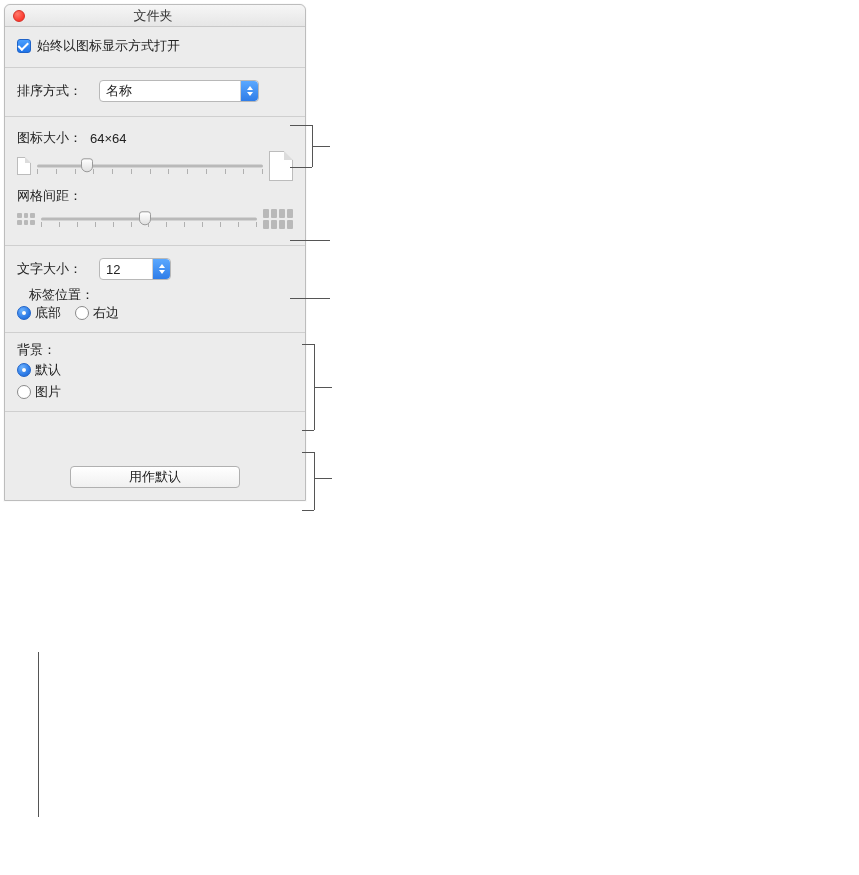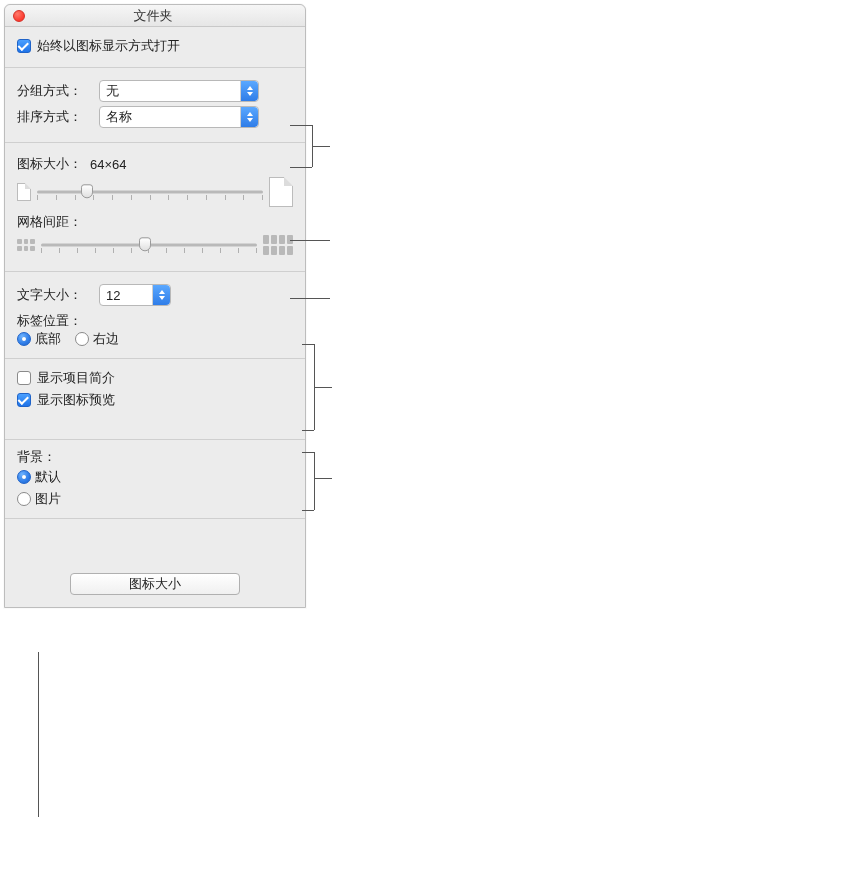--- a/index.html
+++ b/index.html
@@ -234,27 +234,20 @@
 
   <div class="section">
     <div class="cb-row">
       <span class="cb checked"></span>
       <span>始终以图标显示方式打开</span>
     </div>
   </div>
 
   <div class="section">
     <div class="row">
-      <span class="row-label">分组方式：</span>
-      <div class="select">
-        <span>无</span>
-        <span class="sel-arrows"></span>
-      </div>
-    </div>
-    <div class="row">
       <span class="row-label">排序方式：</span>
       <div class="select">
         <span>名称</span>
         <span class="sel-arrows"></span>
       </div>
     </div>
   </div>
 
   <div class="section">
     <div class="row" style="">
@@ -334,61 +327,51 @@
   </div>
 
   <div class="section">
     <div class="row">
       <span class="row-label" style="width:74px">文字大小：</span>
       <div class="select small">
         <span>12</span>
         <span class="sel-arrows"></span>
       </div>
     </div>
-    <div style="margin-top:6px;">标签位置：</div>
+    <div style="margin-top:6px;margin-left:12px;">标签位置：</div>
     <div class="radio-row">
       <label class="radio checked">
         <span class="r"></span>
         <span>底部</span>
       </label>
       <label class="radio">
         <span class="r"></span>
         <span>右边</span>
       </label>
     </div>
   </div>
 
-  <div class="section" style="padding-bottom:28px;">
-    <div class="cb-row">
-      <span class="cb"></span>
-      <span>显示项目简介</span>
-    </div>
-    <div class="cb-row">
-      <span class="cb checked"></span>
-      <span>显示图标预览</span>
-    </div>
-  </div>
 
   <div class="section">
     <div>背景：</div>
     <div class="vstack">
       <label class="radio checked">
         <span class="r"></span>
         <span>默认</span>
       </label>
       <label class="radio">
         <span class="r"></span>
         <span>图片</span>
       </label>
     </div>
   </div>
 
   <div class="footer" style="padding-top:54px;">
     <div class="btn">
-      <span>图标大小</span>
+      <span>用作默认</span>
     </div>
   </div>
 
 </div>
 
 <div class="callout">
 
   <div class="h" style="left:290px; top:125px; width:22px;"></div>
   <div class="h" style="left:290px; top:167px; width:22px;"></div>
   <div class="v" style="left:312px; top:125px; height:42px;"></div>

